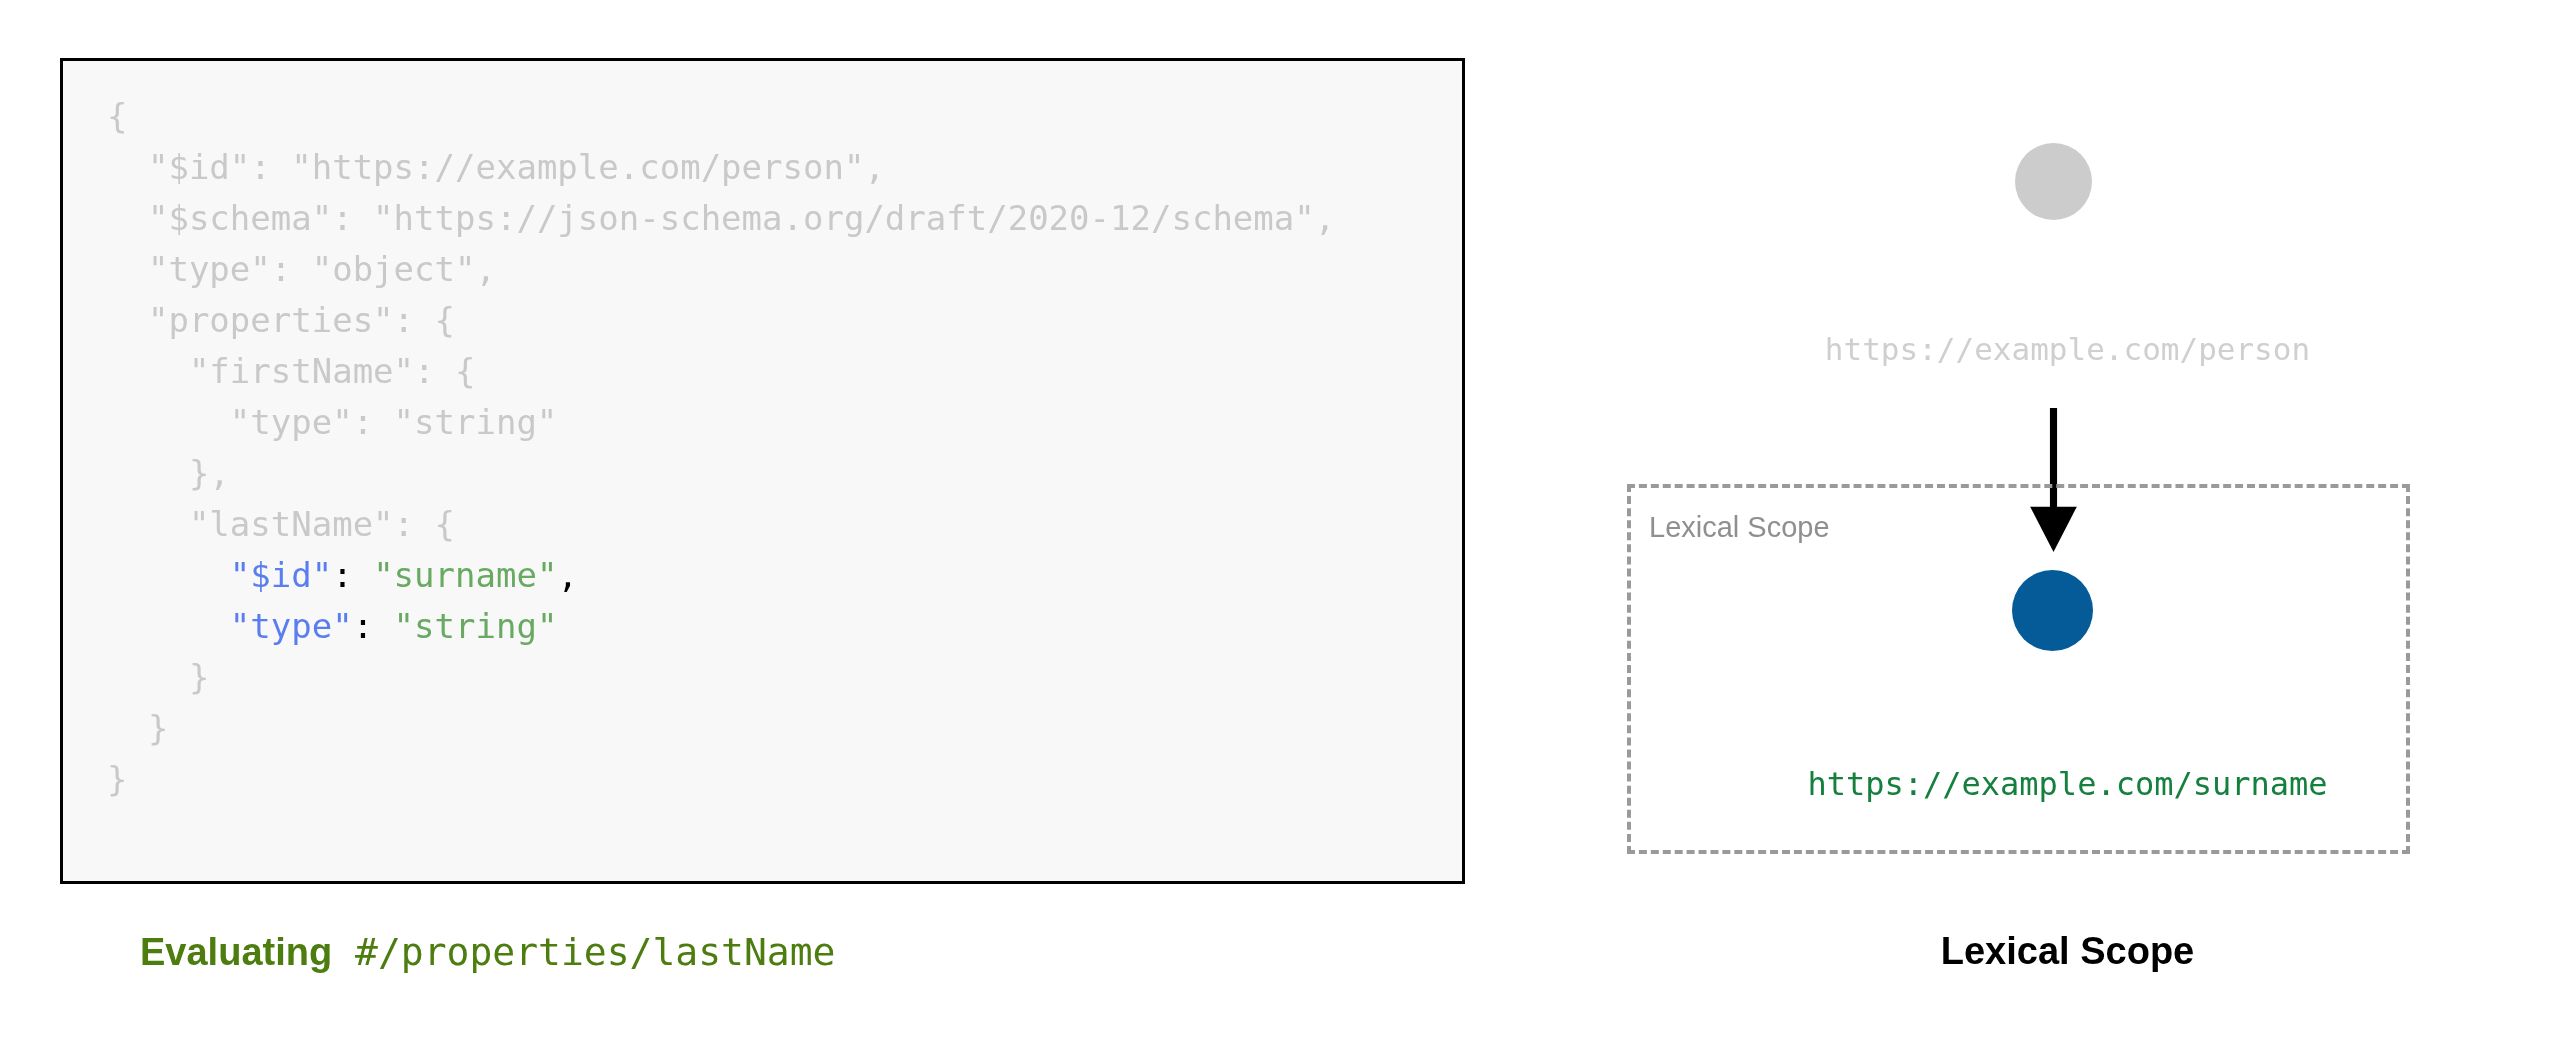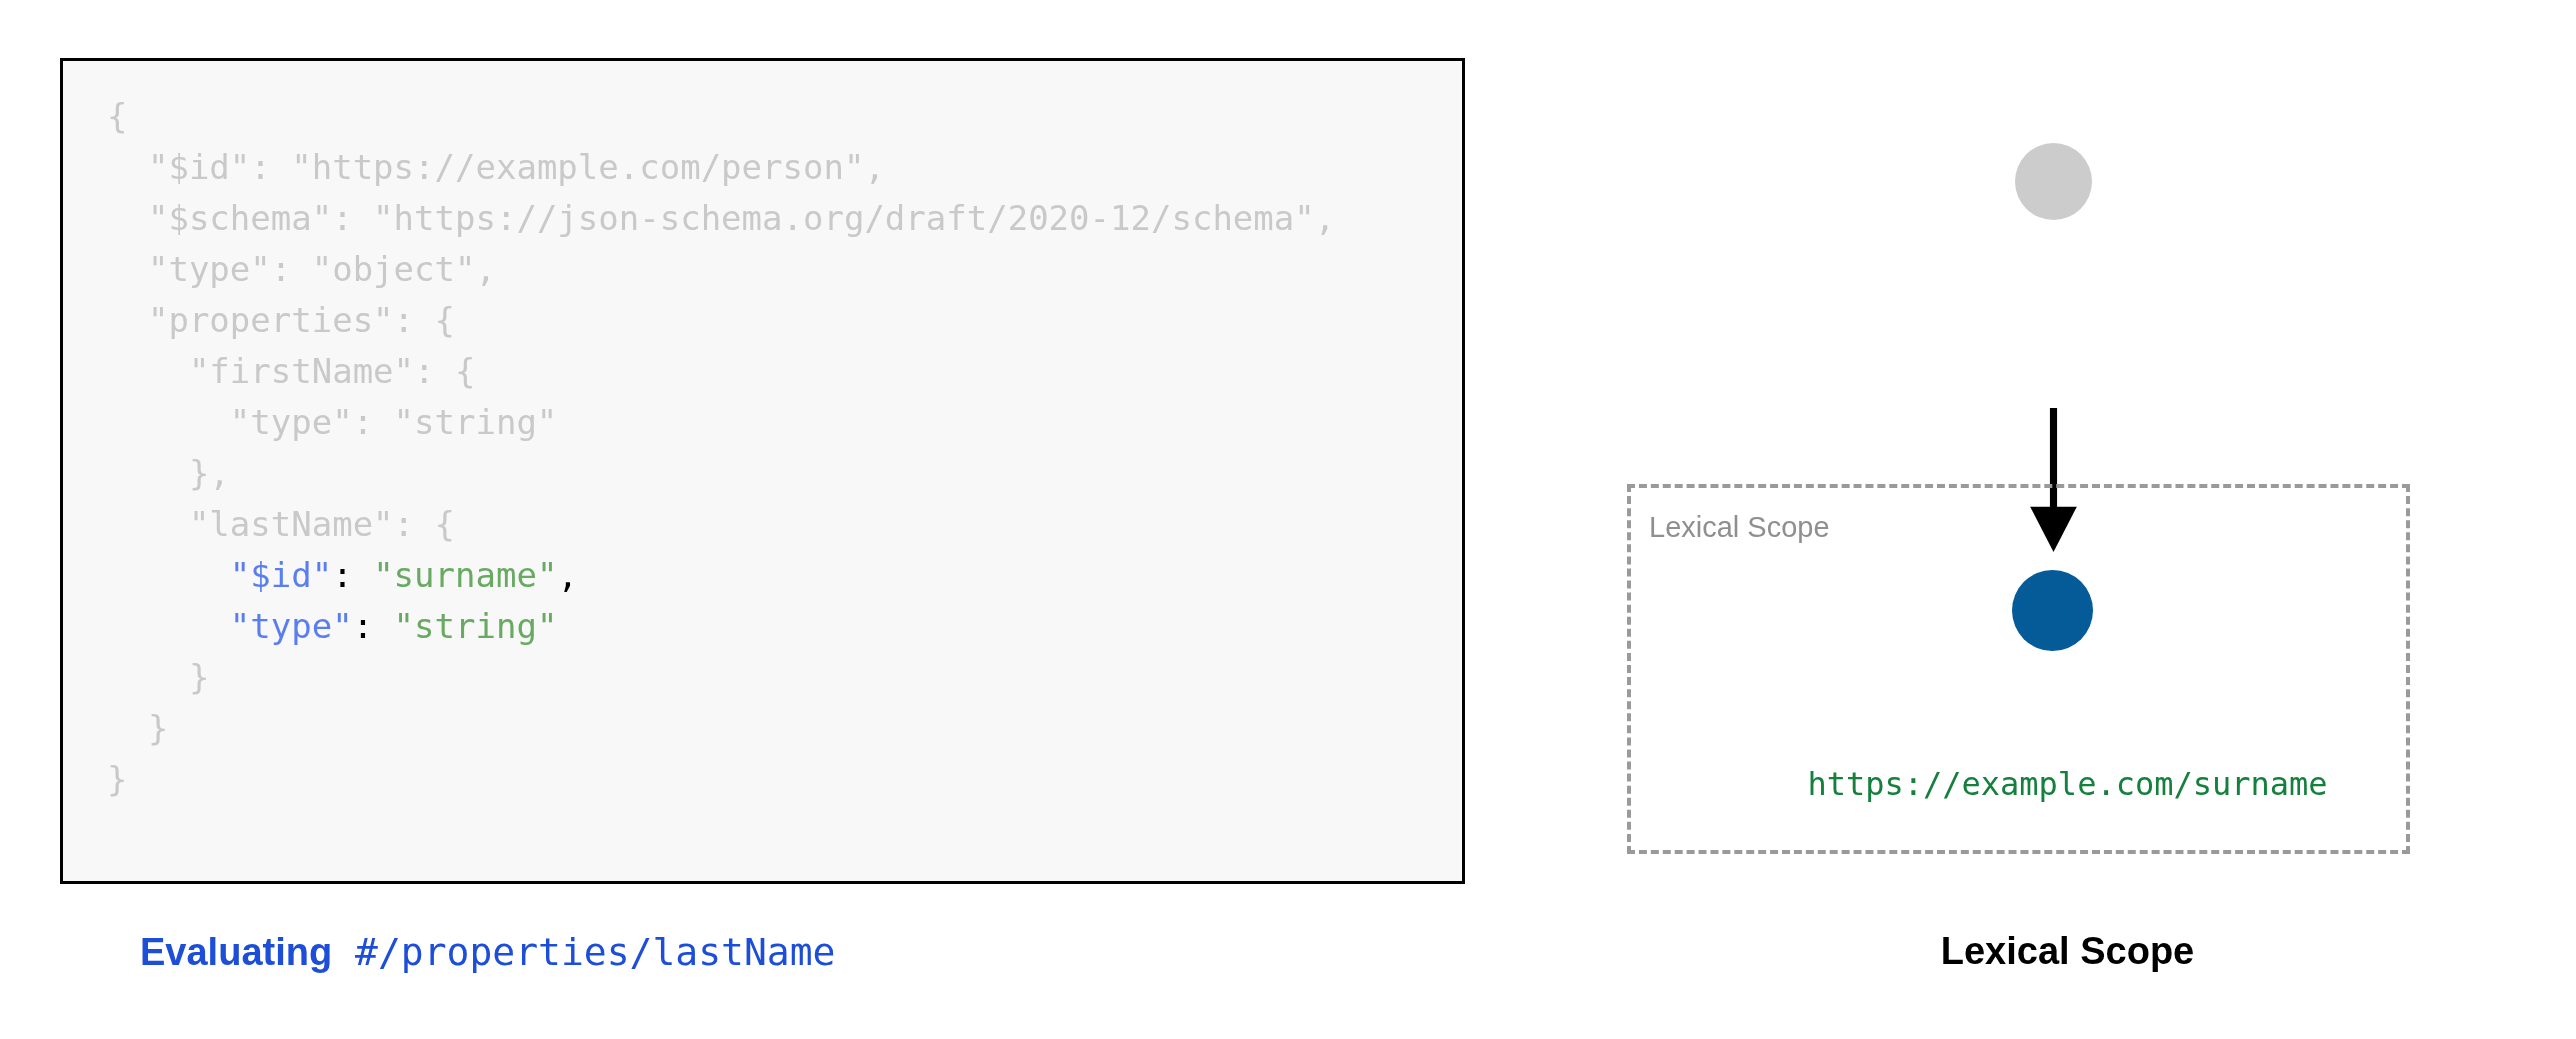--- a/index.html
+++ b/index.html
@@ -51,21 +51,21 @@
   .dim  { color: #c9c9c9; }
   .k    { color: #5a7ef0; }
   .v    { color: #69aa63; }
   .p    { color: #000000; }
 
   #eval-caption {
     position: absolute;
     left: 140px;
     top: 930px;
     font-size: 38px;
-    color: #1d4ed8;
+    color: #4d7c0f;
     white-space: nowrap;
   }
   #eval-caption .lbl {
     font-family: "Liberation Sans", sans-serif;
     font-weight: bold;
   }
   #eval-caption .ptr {
     font-family: "DejaVu Sans Mono", "Liberation Mono", monospace;
     font-weight: normal;
   }
@@ -174,20 +174,21 @@
   <div id="eval-caption">
     <span class="lbl">Evaluating</span><span class="ptr"> </span><span class="ptr">#/properties/lastName</span>
   </div>
 
 </div>
 
 <div id="right-panel">
 
   <div id="outer-node-circle" class="node-circle"></div>
 
+  <div id="outer-node-label">https://example.com/person</div>
 
   <div id="scope-arrow">
     <svg width="91" height="146" viewBox="0 0 140 225" xmlns="http://www.w3.org/2000/svg" aria-hidden="true">
       <line x1="70" y1="0" x2="70" y2="168" stroke="#000000" stroke-width="11"></line>
       <polygon points="70,222 34,152 106,152" fill="#000000"></polygon>
     </svg>
   </div>
 
   <div id="lexical-scope-box">
     <div id="lexical-scope-box-label">Lexical Scope</div>

